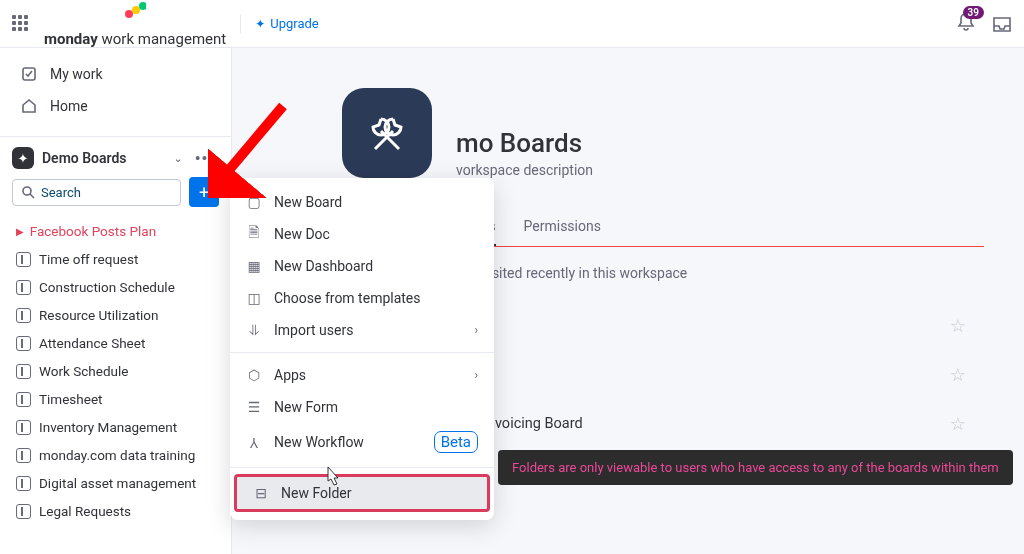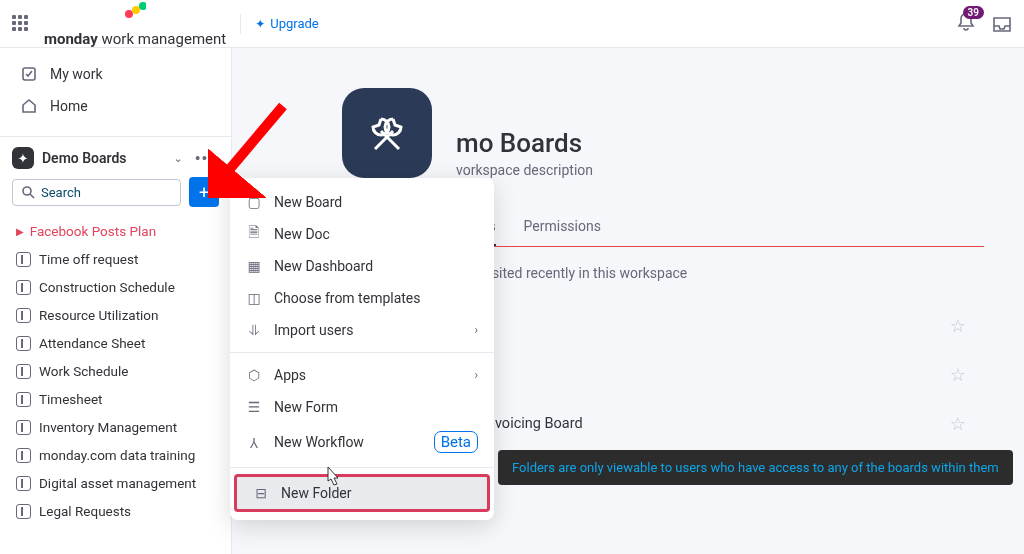--- a/index.html
+++ b/index.html
@@ -51,21 +51,21 @@
 .recent-row .star { margin-left: auto; color: #c3c6d4; font-size: 18px; margin-right: 18px;}
 
 .dropdown { position: absolute; left: 230px; top: 178px; width: 264px; background: #fff; border-radius: 8px; box-shadow: 0 6px 24px rgba(0,0,0,0.15); padding: 8px 0; z-index: 50; }
 .dd-item { display: flex; align-items: center; gap: 12px; padding: 8px 16px; font-size: 14px; color: #323338; cursor: pointer; position: relative;}
 .dd-sep { height: 1px; background: #e6e9ef; margin: 6px 0; }
 .dd-chevron { margin-left: auto; font-size: 12px; color: #676879;}
 .beta-tag { margin-left: auto; border: 1px solid #0073ea; color: #0073ea; font-size: 15px; padding: 1px 6px; border-radius: 7px; }
 .dd-highlight { border: 3px solid #d83b5b; border-radius: 4px; margin: 0 4px; background: #e8eaee; }
 .dd-icon { width: 16px; height: 16px; display: inline-flex; align-items: center; justify-content: center; color: #676879; }
 
-.tooltip { position: absolute; left: 498px; top: 450px; background: #2c2c2c; color: #0ea5e9; font-size: 13px; padding: 10px 14px; border-radius: 4px; z-index: 60; white-space: nowrap;}
+.tooltip { position: absolute; left: 498px; top: 450px; background: #2c2c2c; color: #ec4899; font-size: 13px; padding: 10px 14px; border-radius: 4px; z-index: 60; white-space: nowrap;}
 .tooltip::before { content: ''; position: absolute; left: -5px; top: 50%; transform: translateY(-50%); border: 5px solid transparent; border-right-color: #2c2c2c; }
 
 .arrow { position: absolute; left: 208px; top: 98px; z-index: 70; }
 .cursor-img { position: absolute; left: 322px; top: 465px; z-index: 80;}
 </style>
 </head>
 <body>
 
 <div class="topbar">
   <div class="apps-grid">

